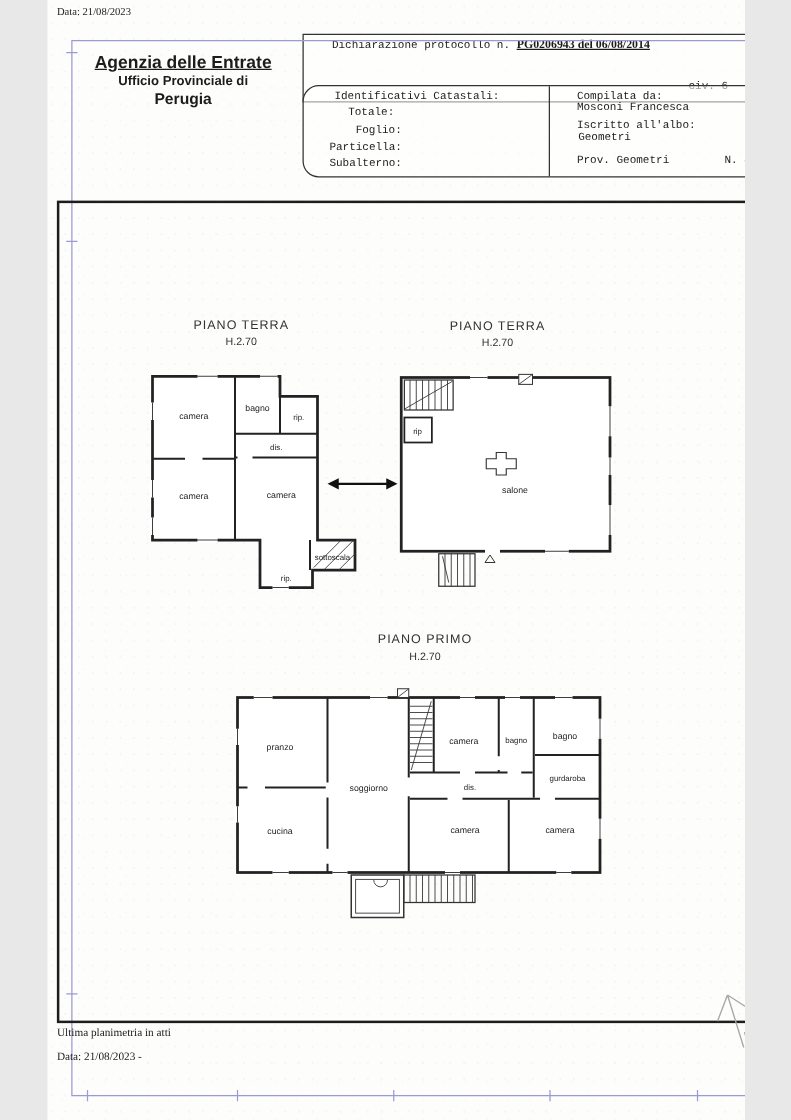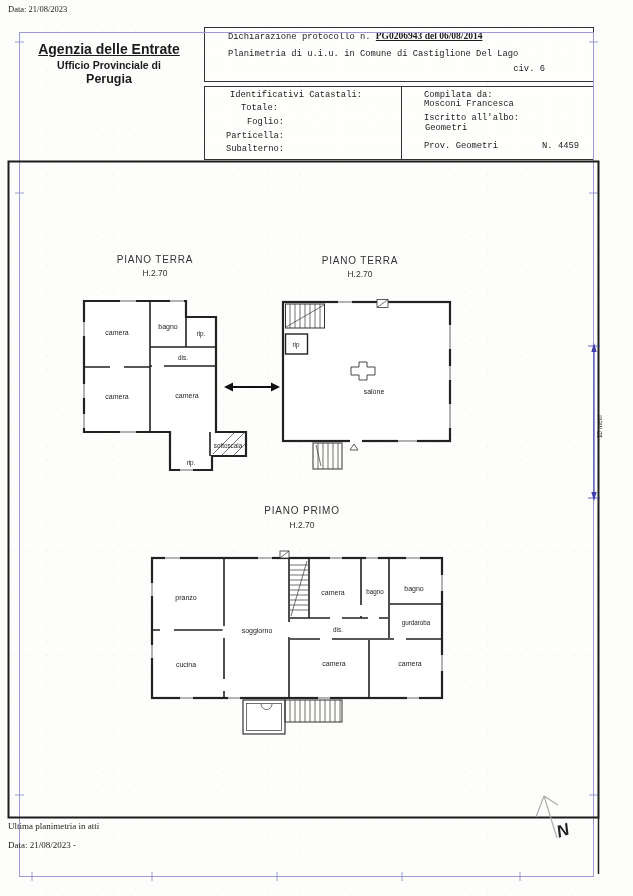--- a/index.html
+++ b/index.html
@@ -1,18 +1,18 @@
 <!DOCTYPE html>
 <html><head>
 <meta charset="utf-8">
 <style>
   html,body{margin:0;padding:0;}
   body{background:#e8e8e8;}
   .page{
-    position:relative;width:633px;height:896px;margin:0 auto;
+    position:relative;width:558px;height:896px;margin:0 auto;
     background:#fdfdfb;overflow:hidden;
     font-family:"Liberation Sans",sans-serif;color:#1c1c1c;
     background-image:
       radial-gradient(circle at 30% 40%, rgba(150,150,210,0.10) 0.5px, transparent 1px),
       radial-gradient(circle at 70% 70%, rgba(210,150,180,0.08) 0.5px, transparent 1px);
     background-size:11px 13px, 17px 15px;
   }
   .abs{position:absolute;}
   .serif{font-family:"Liberation Serif",serif;}
   .mono{font-family:"Liberation Mono","DejaVu Sans Mono",monospace;padding-left:17px;}
@@ -24,21 +24,21 @@
   .logo .l2{font-size:14px;font-weight:bold;margin-top:3px;letter-spacing:.2px;}
   .logo .l3{font-size:10.5px;font-weight:bold;margin-top:3px;}
   .logo .l4{font-size:12.5px;font-weight:bold;margin-top:2px;}
   
   .hbox{border:1px solid #333;background:rgba(255,255,255,0.55);}
   .hbox-top{left:204px;top:27px;width:388px;height:53px;}
   .proto{left:6px;top:3px;font-size:8.8px;white-space:nowrap;}
   .proto-val{font-family:"Liberation Serif",serif;font-weight:bold;font-size:9.5px;text-decoration:underline;}
   .planline{left:6px;top:21px;font-size:8.8px;white-space:nowrap;}
   .civ{right:48px;top:36px;font-size:8.8px;}
-  .hbox-bot{left:204px;top:86px;width:388px;height:72px;}
+  .hbox-bot{left:204px;top:68px;width:388px;height:72px;border-radius:13px;}
   .hdiv{left:196px;top:0;width:0;height:72px;border-left:1px solid #333;}
   .hb-l{font-size:8.8px;white-space:nowrap;}
   .scheda-box{left:8px;top:140px;width:181px;height:17px;border:1.5px solid #222;background:rgba(255,255,255,0.55);}
   .scheda-box span{position:absolute;top:2px;font-size:8.8px;font-weight:bold;}
   svg{position:absolute;left:0;top:0;}
   svg text{font-family:"Liberation Sans",sans-serif;fill:#222;}
   .room{font-size:7px;}
   .room-sm{font-size:6.3px;}
   .ptitle{font-size:10px;letter-spacing:.8px;fill:#333;}
   .ph{font-size:8.5px;fill:#333;}
@@ -53,21 +53,20 @@
   <div class="abs logo">
     <div class="l1">Agenzia delle Entrate</div>
     <div class="l3">Ufficio Provinciale di</div>
     <div class="l4">Perugia</div>
   </div>
 
   <div class="abs hbox hbox-top">
     <div class="abs mono proto">
       <span>Dichiarazione protocollo n. </span><span class="proto-val">PG0206943 del  06/08/2014</span>
     </div>
-    <div class="abs mono planline">Planimetria di u.i.u. in Comune di Castiglione Del Lago</div>
     <div class="abs mono civ">civ. 6</div>
   </div>
 
   <div class="abs hbox hbox-bot">
     <div class="abs hdiv"></div>
     <div class="abs mono hb-l" style="left:8px;top:3px;">Identificativi Catastali:</div>
     <div class="abs mono hb-l" style="left:19px;top:16px;">Totale:</div>
     <div class="abs mono hb-l" style="left:25px;top:30px;">Foglio:</div>
     <div class="abs mono hb-l" style="left:4px;top:44px;">Particella:</div>
     <div class="abs mono hb-l" style="left:4px;top:57px;">Subalterno:</div>

